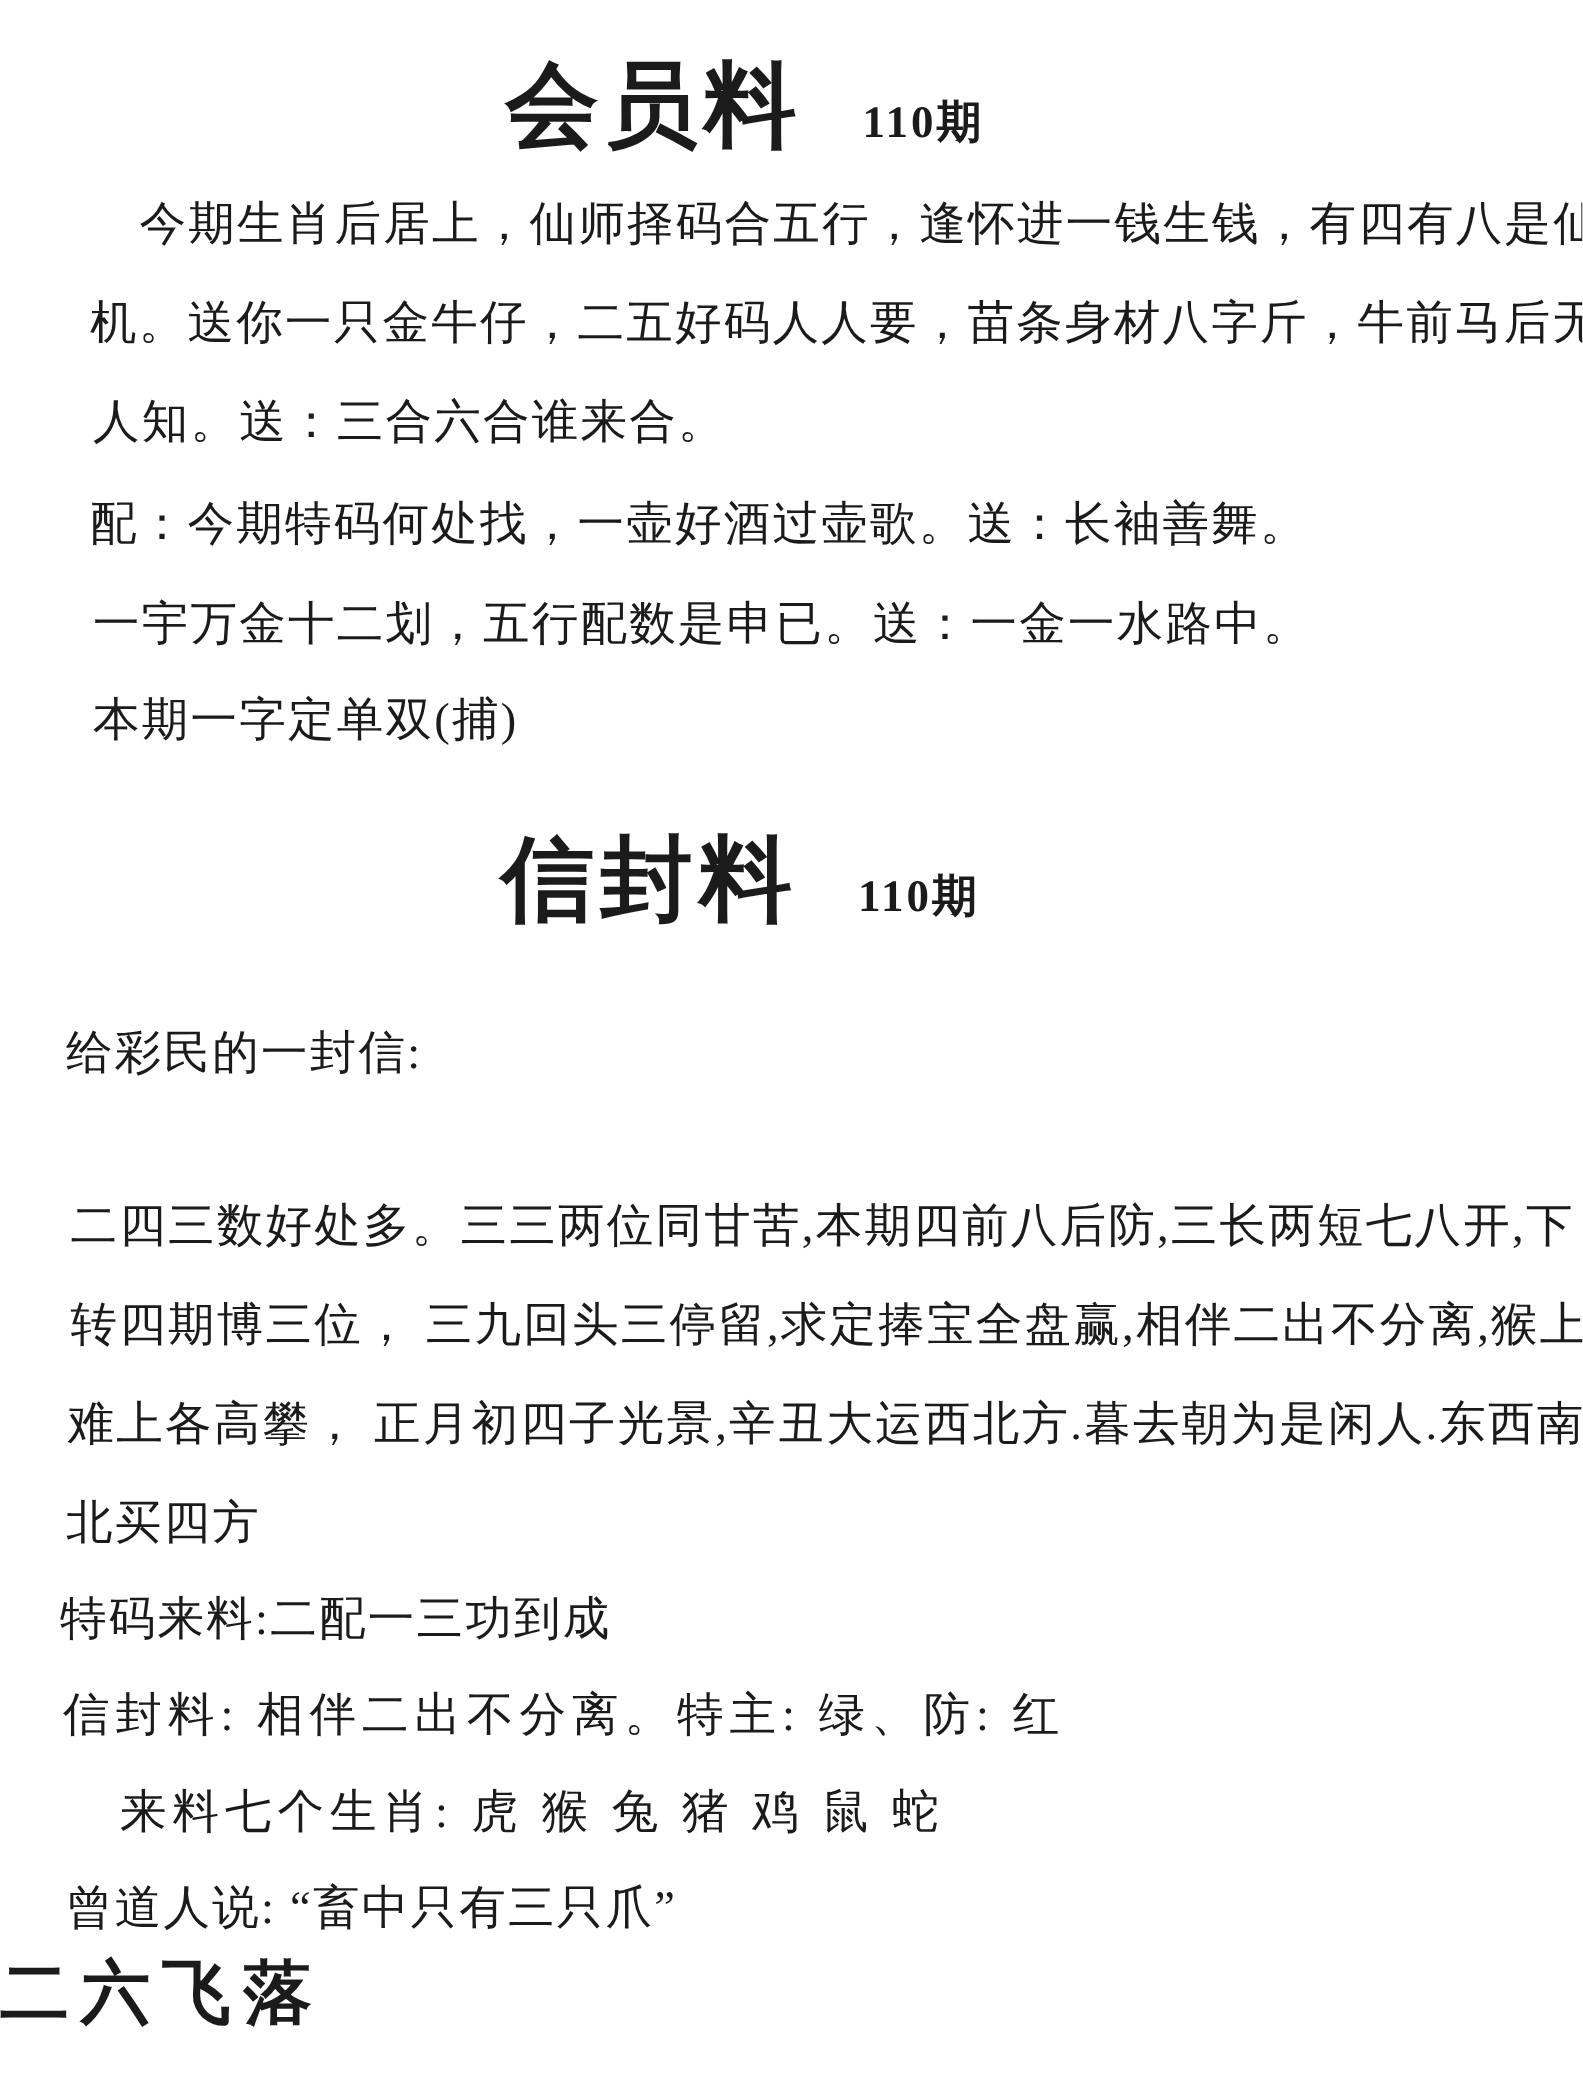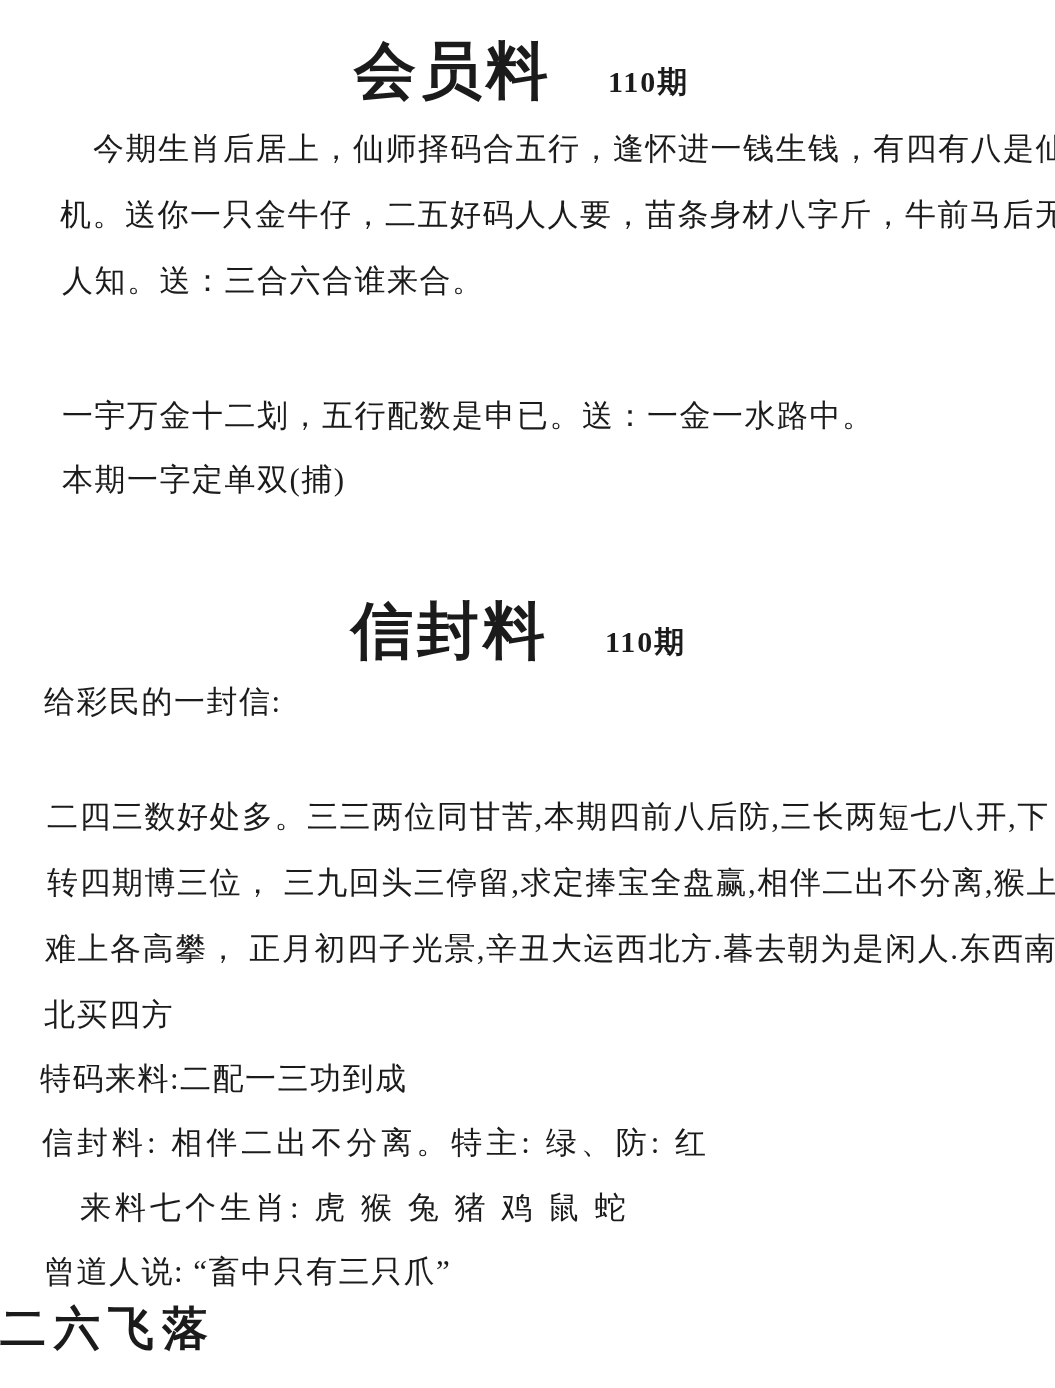--- a/index.html
+++ b/index.html
@@ -20,26 +20,25 @@
     position: absolute;
     display: flex;
     align-items: baseline;
     white-space: nowrap;
   }
   .big-title {
     font-size: 62px;
     font-weight: bold;
     letter-spacing: 4px;
     line-height: 1;
-    margin-left: 17px;
   }
   .issue {
     font-size: 30px;
     font-weight: bold;
-    margin-left: 56px;
+    margin-left: 40px;
     letter-spacing: 2px;
     line-height: 1;
   }
   .line {
     position: absolute;
     font-size: 31px;
     letter-spacing: 1.5px;
     white-space: nowrap;
     line-height: 1.2;
   }
@@ -57,21 +56,21 @@
   }
   
   .t-member  { top: 40px;  left: 337px; }
   .m0 { top: 130px; left: 93px; }
   .m1 { top: 196px; left: 60px; }
   .m2 { top: 262px; left: 62px; }
   .m3 { top: 330px; left: 60px; }
   .m4 { top: 397px; left: 62px; }
   .m5 { top: 461px; left: 62px; }
   
-  .t-envelope { top: 600px; left: 334px; }
+  .t-envelope { top: 556px; left: 334px; }
   .e-intro { top: 663px; left: 44px; margin-top: 20px; }
   .e0 { top: 731px; left: 75px; }
   .e1 { top: 798px; left: 47px; }
   .e2 { top: 864px; left: 47px; }
   .e3 { top: 930px; left: 45px; }
   .e4 { top: 996px; left: 44px; }
   .e5 { top: 1060px; left: 40px; }
   .e6 { top: 1124px; left: 42px; }
   .e7 { top: 1189px; left: 44px; margin-left: 36px; }
   .e8 { top: 1253px; left: 44px; }
@@ -83,20 +82,21 @@
 <div id="page">
 
   <div class="title-row t-member">
     <span class="big-title">会员料</span>
     <span class="issue">110期</span>
   </div>
 
   <div class="line m0">今期生肖后居上，仙师择码合五行，逢怀进一钱生钱，有四有八是仙</div>
   <div class="line m1">机。送你一只金牛仔，二五好码人人要，苗条身材八字斤，牛前马后无</div>
   <div class="line m2">人知。送：三合六合谁来合。</div>
+  <div class="line m3">配：今期特码何处找，一壶好酒过壶歌。送：长袖善舞。</div>
   <div class="line m4">一宇万金十二划，五行配数是申已。送：一金一水路中。</div>
   <div class="line m5">本期一字定单双(捕)</div>
 
   <div class="title-row t-envelope">
     <span class="big-title">信封料</span>
     <span class="issue">110期</span>
   </div>
 
   <div class="line e-intro">给彩民的一封信:</div>
   <div class="line e1">二四三数好处多。三三两位同甘苦,本期四前八后防,三长两短七八开,下</div>

